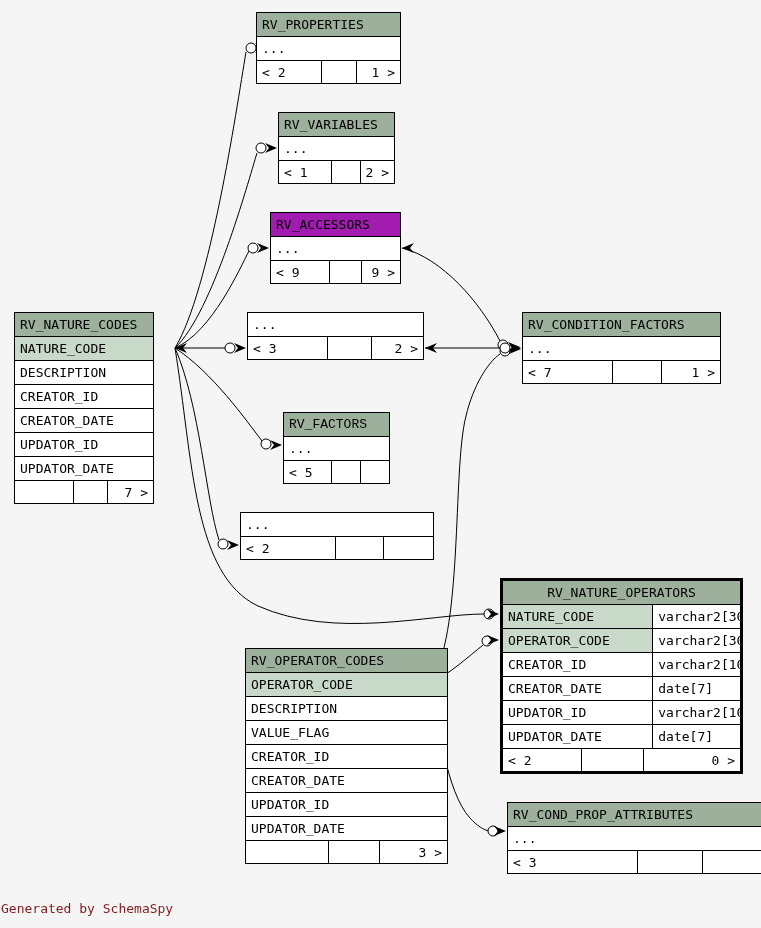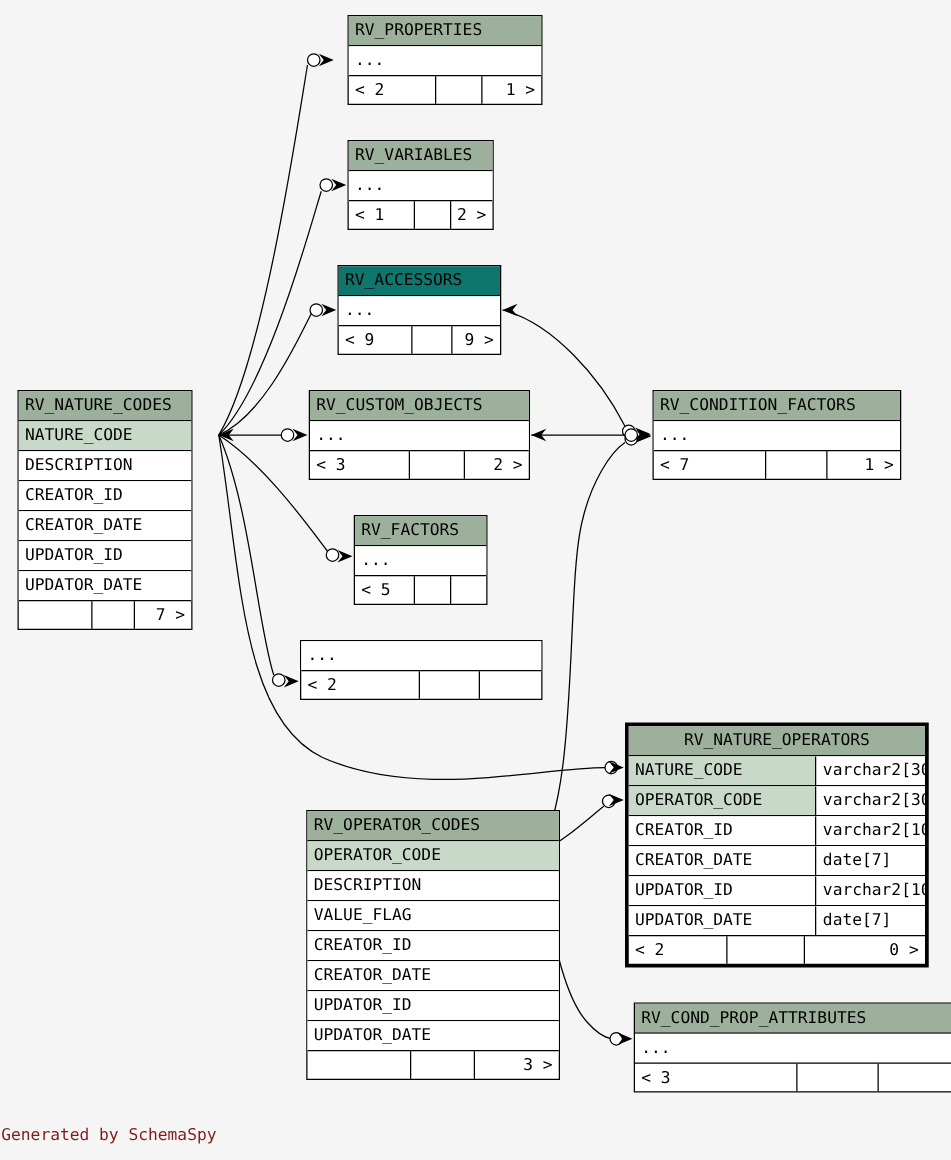--- a/index.html
+++ b/index.html
@@ -125,21 +125,21 @@
       <polygon points="520,347 508,342 512,347 508,352" fill="#000000"></polygon>
       <path d="M425,348 L500,348" fill="none" stroke="#000000" stroke-width="1"></path>
       <circle cx="505" cy="348" r="5" fill="#ffffff" stroke="#000000"></circle>
       <polygon points="521,348 509,343 513,348 509,353" fill="#000000"></polygon>
       <polygon points="175,348 187,343 183,348 187,353" fill="#000000"></polygon>
       <polygon points="429,684 441,679 437,684 441,689" fill="#000000"></polygon>
       <polygon points="402,248 414,243 410,248 414,253" fill="#000000"></polygon>
       <polygon points="425,348 437,343 433,348 437,353" fill="#000000"></polygon>
     </svg>
   <div id="tables">
-      <div class="tbl" style="left: 278px; top: 12px; width: 156px;">
+      <div class="tbl" style="left: 256px; top: 12px; width: 145px;">
         <div class="thead" style="background: rgb(156, 176, 156);">RV_PROPERTIES</div>
         <div class="trow" style="background: rgb(255, 255, 255);">
           <span class="cname">...</span>
         </div>
         <div class="tfoot">
           <span class="fcell" style="width: 45%;">&lt; 2</span>
           <span class="fcell" style="width: 24%;"></span>
           <span class="fcell fright" style="width: 31%;">1 &gt;</span>
         </div>
       </div>
@@ -148,21 +148,21 @@
         <div class="trow" style="background: rgb(255, 255, 255);">
           <span class="cname">...</span>
         </div>
         <div class="tfoot">
           <span class="fcell" style="width: 45%;">&lt; 1</span>
           <span class="fcell" style="width: 25%;"></span>
           <span class="fcell fright" style="width: 30%;">2 &gt;</span>
         </div>
       </div>
       <div class="tbl" style="left: 270px; top: 212px; width: 131px;">
-        <div class="thead" style="background: #0f766e;">RV_ACCESSORS</div>
+        <div class="thead" style="background: #a21caf;">RV_ACCESSORS</div>
         <div class="trow" style="background: rgb(255, 255, 255);">
           <span class="cname">...</span>
         </div>
         <div class="tfoot">
           <span class="fcell" style="width: 45%;">&lt; 9</span>
           <span class="fcell" style="width: 25%;"></span>
           <span class="fcell fright" style="width: 30%;">9 &gt;</span>
         </div>
       </div>
       <div class="tbl" style="left: 14px; top: 312px; width: 140px;">
@@ -185,21 +185,20 @@
         <div class="trow" style="background: rgb(255, 255, 255);">
           <span class="cname">UPDATOR_DATE</span>
         </div>
         <div class="tfoot">
           <span class="fcell" style="width: 42%;"></span>
           <span class="fcell" style="width: 25%;"></span>
           <span class="fcell fright" style="width: 33%;">7 &gt;</span>
         </div>
       </div>
       <div class="tbl" style="left: 247px; top: 312px; width: 177px;">
-        <div class="thead" style="background: rgb(156, 176, 156);">RV_CUSTOM_OBJECTS</div>
         <div class="trow" style="background: rgb(255, 255, 255);">
           <span class="cname">...</span>
         </div>
         <div class="tfoot">
           <span class="fcell" style="width: 45%;">&lt; 3</span>
           <span class="fcell" style="width: 25%;"></span>
           <span class="fcell fright" style="width: 30%;">2 &gt;</span>
         </div>
       </div>
       <div class="tbl" style="left: 522px; top: 312px; width: 199px;">
@@ -207,21 +206,21 @@
         <div class="trow" style="background: rgb(255, 255, 255);">
           <span class="cname">...</span>
         </div>
         <div class="tfoot">
           <span class="fcell" style="width: 45%;">&lt; 7</span>
           <span class="fcell" style="width: 25%;"></span>
           <span class="fcell fright" style="width: 30%;">1 &gt;</span>
         </div>
       </div>
       <div class="tbl" style="left: 283px; top: 412px; width: 107px;">
-        <div class="thead" style="background: rgb(156, 176, 156);">RV_FACTORS</div>
+        <div class="thead" style="background: rgb(156, 176, 156); font-family: Liberation Mono, monospace;">RV_FACTORS</div>
         <div class="trow" style="background: rgb(255, 255, 255);">
           <span class="cname">...</span>
         </div>
         <div class="tfoot">
           <span class="fcell" style="width: 45%;">&lt; 5</span>
           <span class="fcell" style="width: 27%;"></span>
           <span class="fcell fright" style="width: 28%;"></span>
         </div>
       </div>
       <div class="tbl" style="left: 240px; top: 512px; width: 194px;">

